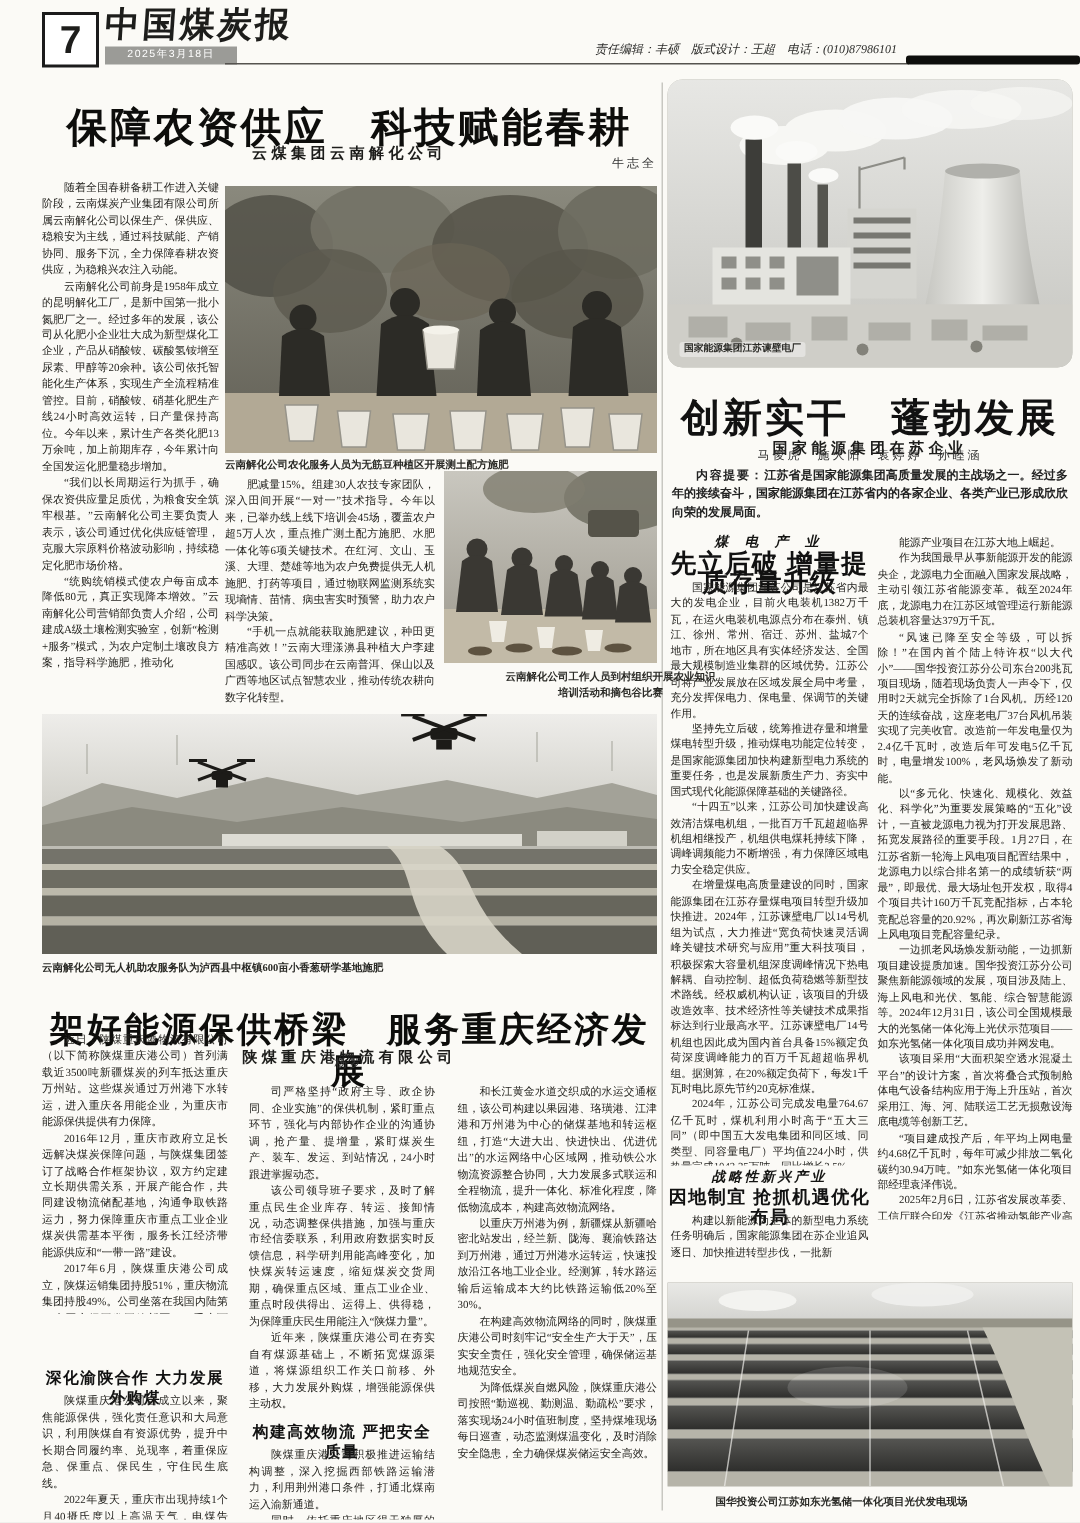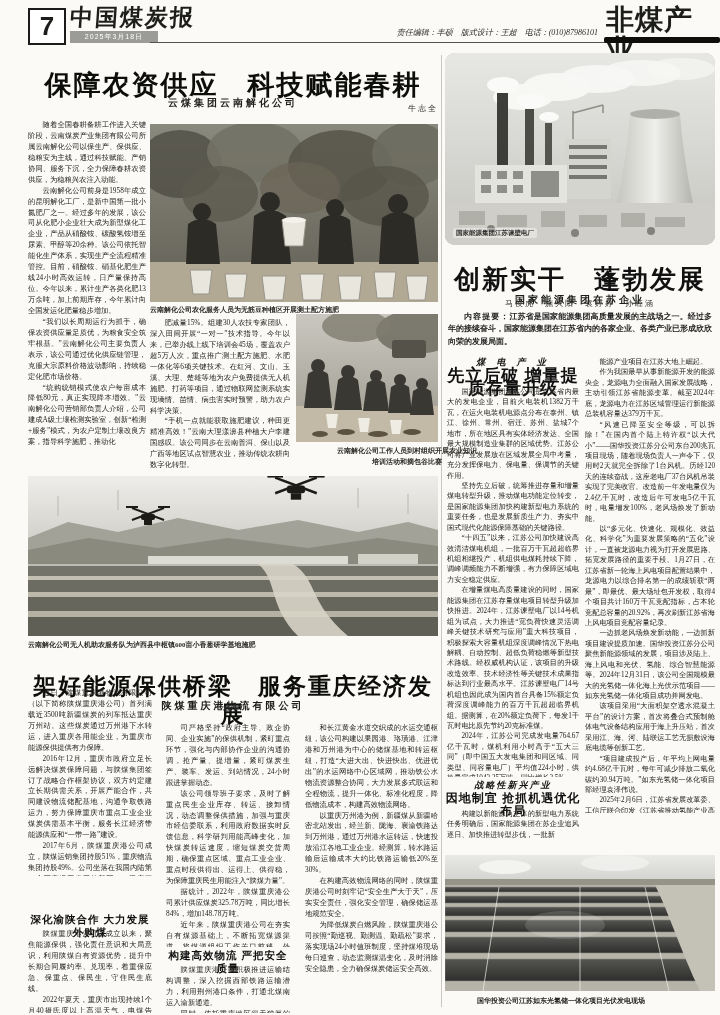--- a/index.html
+++ b/index.html
@@ -43,21 +43,20 @@
 </style>
 </head>
 <body>
 
 <div id="page">
 
   <div class="abs" id="pgnum">7</div>
   <div class="abs" id="masthead">中国煤炭报</div>
   <div class="abs" id="datebar">2025年3月18日</div>
   <div class="abs" id="editorline">责任编辑：丰硕　版式设计：王超　电话：(010)87986101</div>
-  <div class="abs" id="sectiontitle">非煤产业</div>
   <div class="abs rule-thin"></div>
   <div class="abs rule-thick"></div>
   <div class="abs" id="vdivider"></div>
 
   <div class="abs kicker ctr" style="left:28px;top:57px;width:410px;">云煤集团云南解化公司</div>
   <div class="abs headline-a ctr" style="left:28px;top:69px;width:410px;">保障农资供应　科技赋能春耕</div>
   <div class="abs byline ctr" style="left:28px;top:104px;width:410px;text-align:right;">牛志全</div>
 
   <div class="abs col" style="left:28px;top:120px;width:118px;height:352px;">
       <p>随着全国春耕备耕工作进入关键阶段，云南煤炭产业集团有限公司所属云南解化公司以保生产、保供应、稳粮安为主线，通过科技赋能、产销协同、服务下沉，全力保障春耕农资供应，为稳粮兴农注入动能。</p>
@@ -215,21 +214,20 @@
     </div>
   <div class="abs subhead ctr" style="left:28px;top:913px;width:124px;">深化渝陕合作  大力发展外购煤</div>
   <div class="abs col" style="left:28px;top:929px;width:124px;height:84px;">
       <p>陕煤重庆港公司自成立以来，聚焦能源保供，强化责任意识和大局意识，利用陕煤自有资源优势，提升中长期合同履约率、兑现率，着重保应急、保重点、保民生，守住民生底线。</p>
       <p>2022年夏天，重庆市出现持续1个月40摄氏度以上高温天气，电煤告急，重庆市政府紧急求援。面对严峻的保供形势，陕煤重庆港公</p>
     </div>
 
   <div class="abs col" style="left:166px;top:723px;width:124px;height:224px;">
       <p>司严格坚持“政府主导、政企协同、企业实施”的保供机制，紧盯重点环节，强化与内部协作企业的沟通协调，抢产量、提增量，紧盯煤炭生产、装车、发运、到站情况，24小时跟进掌握动态。</p>
       <p>该公司领导班子要求，及时了解重点民生企业库存、转运、接卸情况，动态调整保供措施，加强与重庆市经信委联系，利用政府数据实时反馈信息，科学研判用能高峰变化，加快煤炭转运速度，缩短煤炭交货周期，确保重点区域、重点工业企业、重点时段供得出、运得上、供得稳，为保障重庆民生用能注入“陕煤力量”。</p>
-      <p>据统计，2022年，陕煤重庆港公司累计供应煤炭325.78万吨，同比增长84%，增加148.78万吨。</p>
       <p>近年来，陕煤重庆港公司在夯实自有煤源基础上，不断拓宽煤源渠道，将煤源组织工作关口前移、外移，大力发展外购煤，增强能源保供主动权。</p>
     </div>
   <div class="abs subhead ctr" style="left:166px;top:949px;width:124px;">构建高效物流  严把安全质量</div>
   <div class="abs col" style="left:166px;top:965px;width:124px;height:48px;">
       <p>陕煤重庆港公司积极推进运输结构调整，深入挖掘西部铁路运输潜力，利用荆州港口条件，打通北煤南运入渝新通道。</p>
       <p>同时，依托重庆地区得天独厚的地理优势</p>
     </div>
 
   <div class="abs col" style="left:305px;top:723px;width:133px;height:290px;">
       <p>和长江黄金水道交织成的水运交通枢纽，该公司构建以果园港、珞璜港、江津港和万州港为中心的储煤基地和转运枢纽，打造“大进大出、快进快出、优进优出”的水运网络中心区域网，推动铁公水物流资源整合协同，大力发展多式联运和全程物流，提升一体化、标准化程度，降低物流成本，构建高效物流网络。</p>

